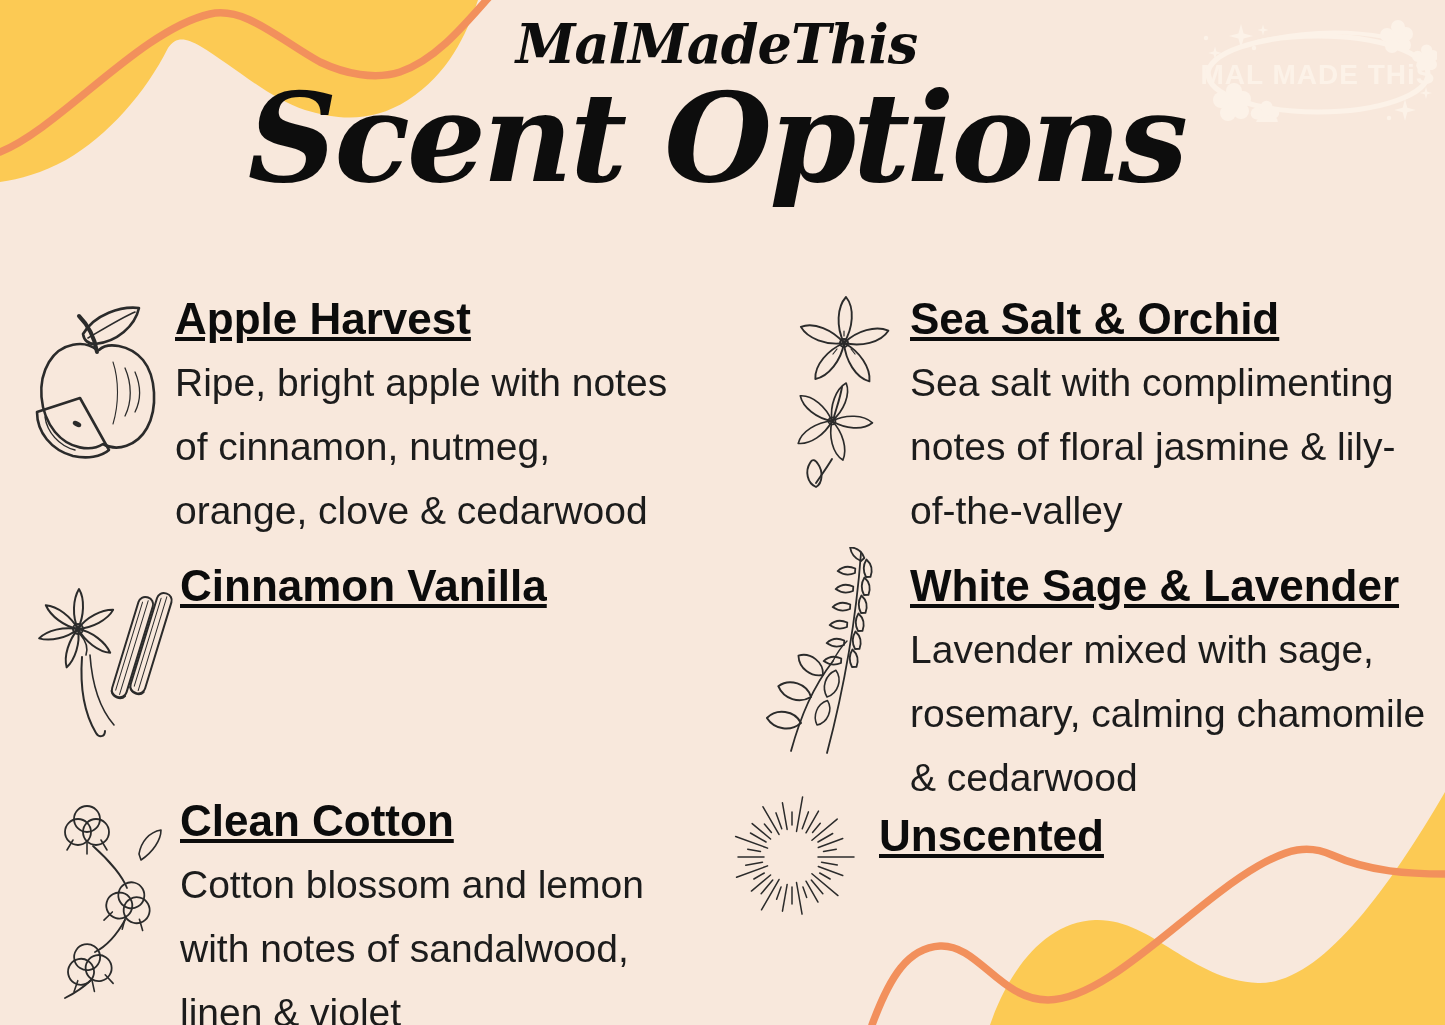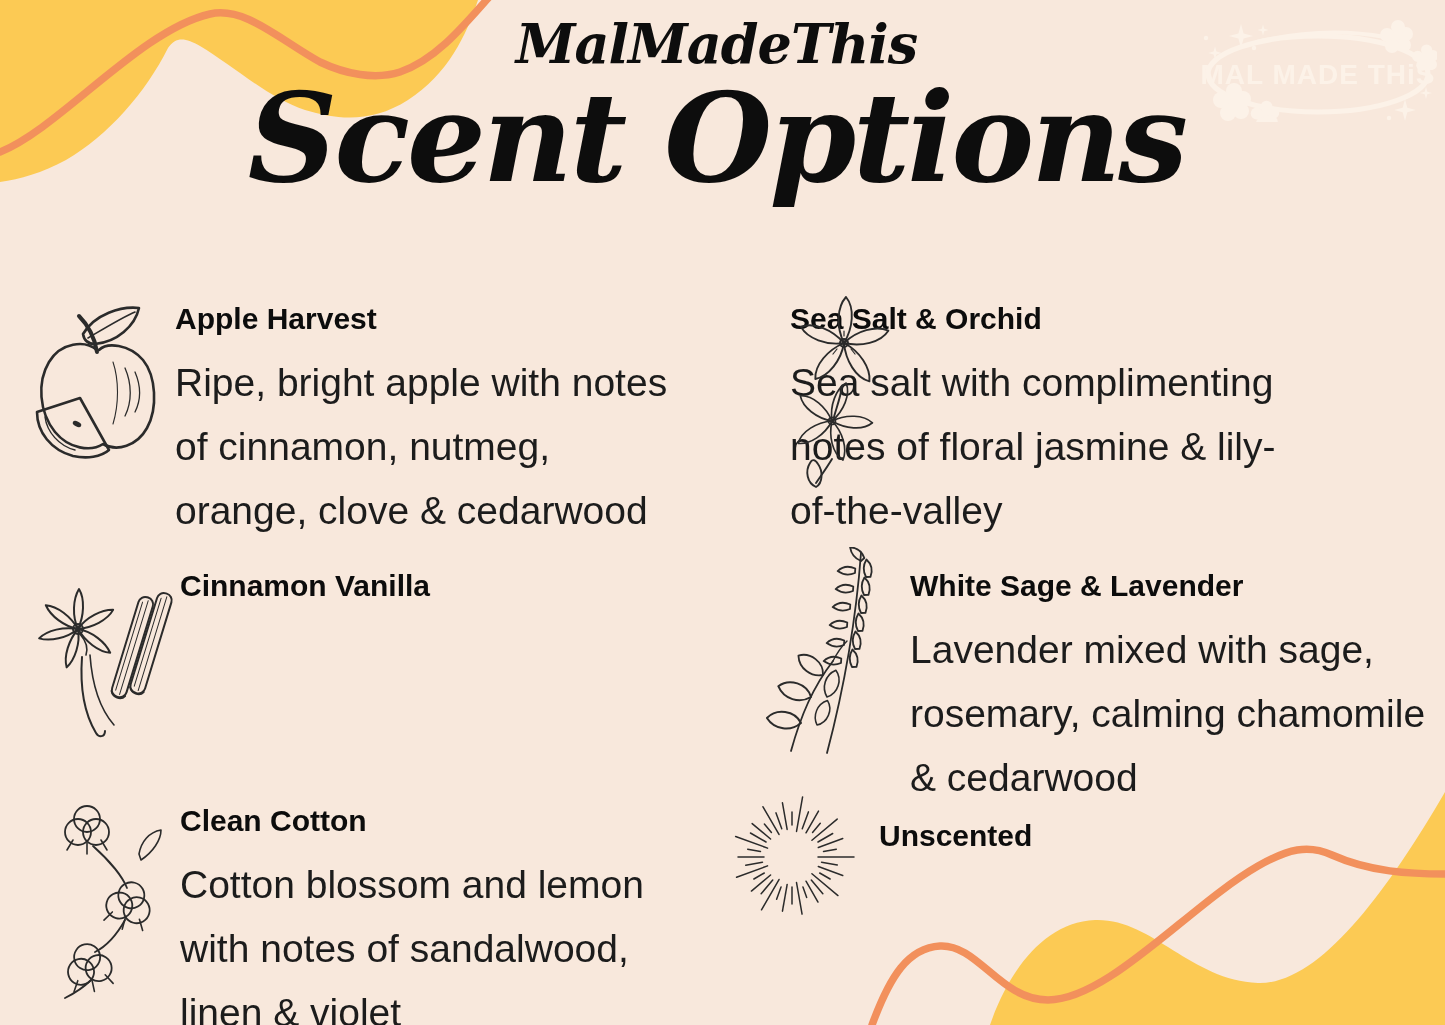--- a/index.html
+++ b/index.html
@@ -17,22 +17,22 @@
     font-size:54px; color:#0d0d0d; margin-top:12px; letter-spacing:-1px;
   }
   .title-script{
     font-family:"DejaVu Serif", serif; font-style:italic; font-weight:700;
     font-size:124px; color:#0d0d0d; margin:-6px 0 0 0; letter-spacing:-3px; line-height:1.1;
   }
   .logo{position:absolute; right:8px; top:20px; z-index:3;}
   .scent{position:absolute; z-index:2;}
   .scent .icon-wrap{position:absolute;}
   .scent-text h2{
-    margin:0 0 8px 0; font-size:30px; line-height:48px; font-weight:700;
-    color:#0c0c0c; letter-spacing:0;
+    margin:0 0 8px 0; font-size:44px; line-height:48px; font-weight:700;
+    color:#0c0c0c; letter-spacing:0;text-decoration:underline;
   }
   .scent-text p{
     margin:0; font-size:39px; line-height:64px; color:#1c1c1c;
     white-space:pre-wrap;
   }
   .ink{stroke:#2b2b2b; fill:none; stroke-linecap:round; stroke-linejoin:round;}
 </style>
 </head>
 <body>
 
@@ -161,21 +161,21 @@
             <use href="#petal" transform="rotate(216)"></use>
             <use href="#petal" transform="rotate(288)"></use>
             <circle r="4"></circle>
           </g>
           <path d="M52,100 C50,112 46,122 44,130"></path>
           <path d="M42,172 C36,182 30,190 26,196"></path>
           <path d="M20,176 C15,184 17,196 26,200 C33,196 33,184 28,177 C25,172 22,172 20,176 Z"></path>
         </g>
       </svg>
     </div>
-    <div class="scent-text" style="width:530px;">
+    <div class="scent-text" style="margin-left:120px; width:530px;">
       <h2>Sea Salt &amp; Orchid</h2>
       <p>Sea salt with complimenting
 notes of floral jasmine &amp; lily-
 of-the-valley</p>
     </div>
   </section>
 
   <section class="scent" style="left:30px; top:562px; width:655px;">
     <div class="icon-wrap" style="left:0; top:5px;">
       <svg width="145" height="172" viewBox="0 0 145 172">

